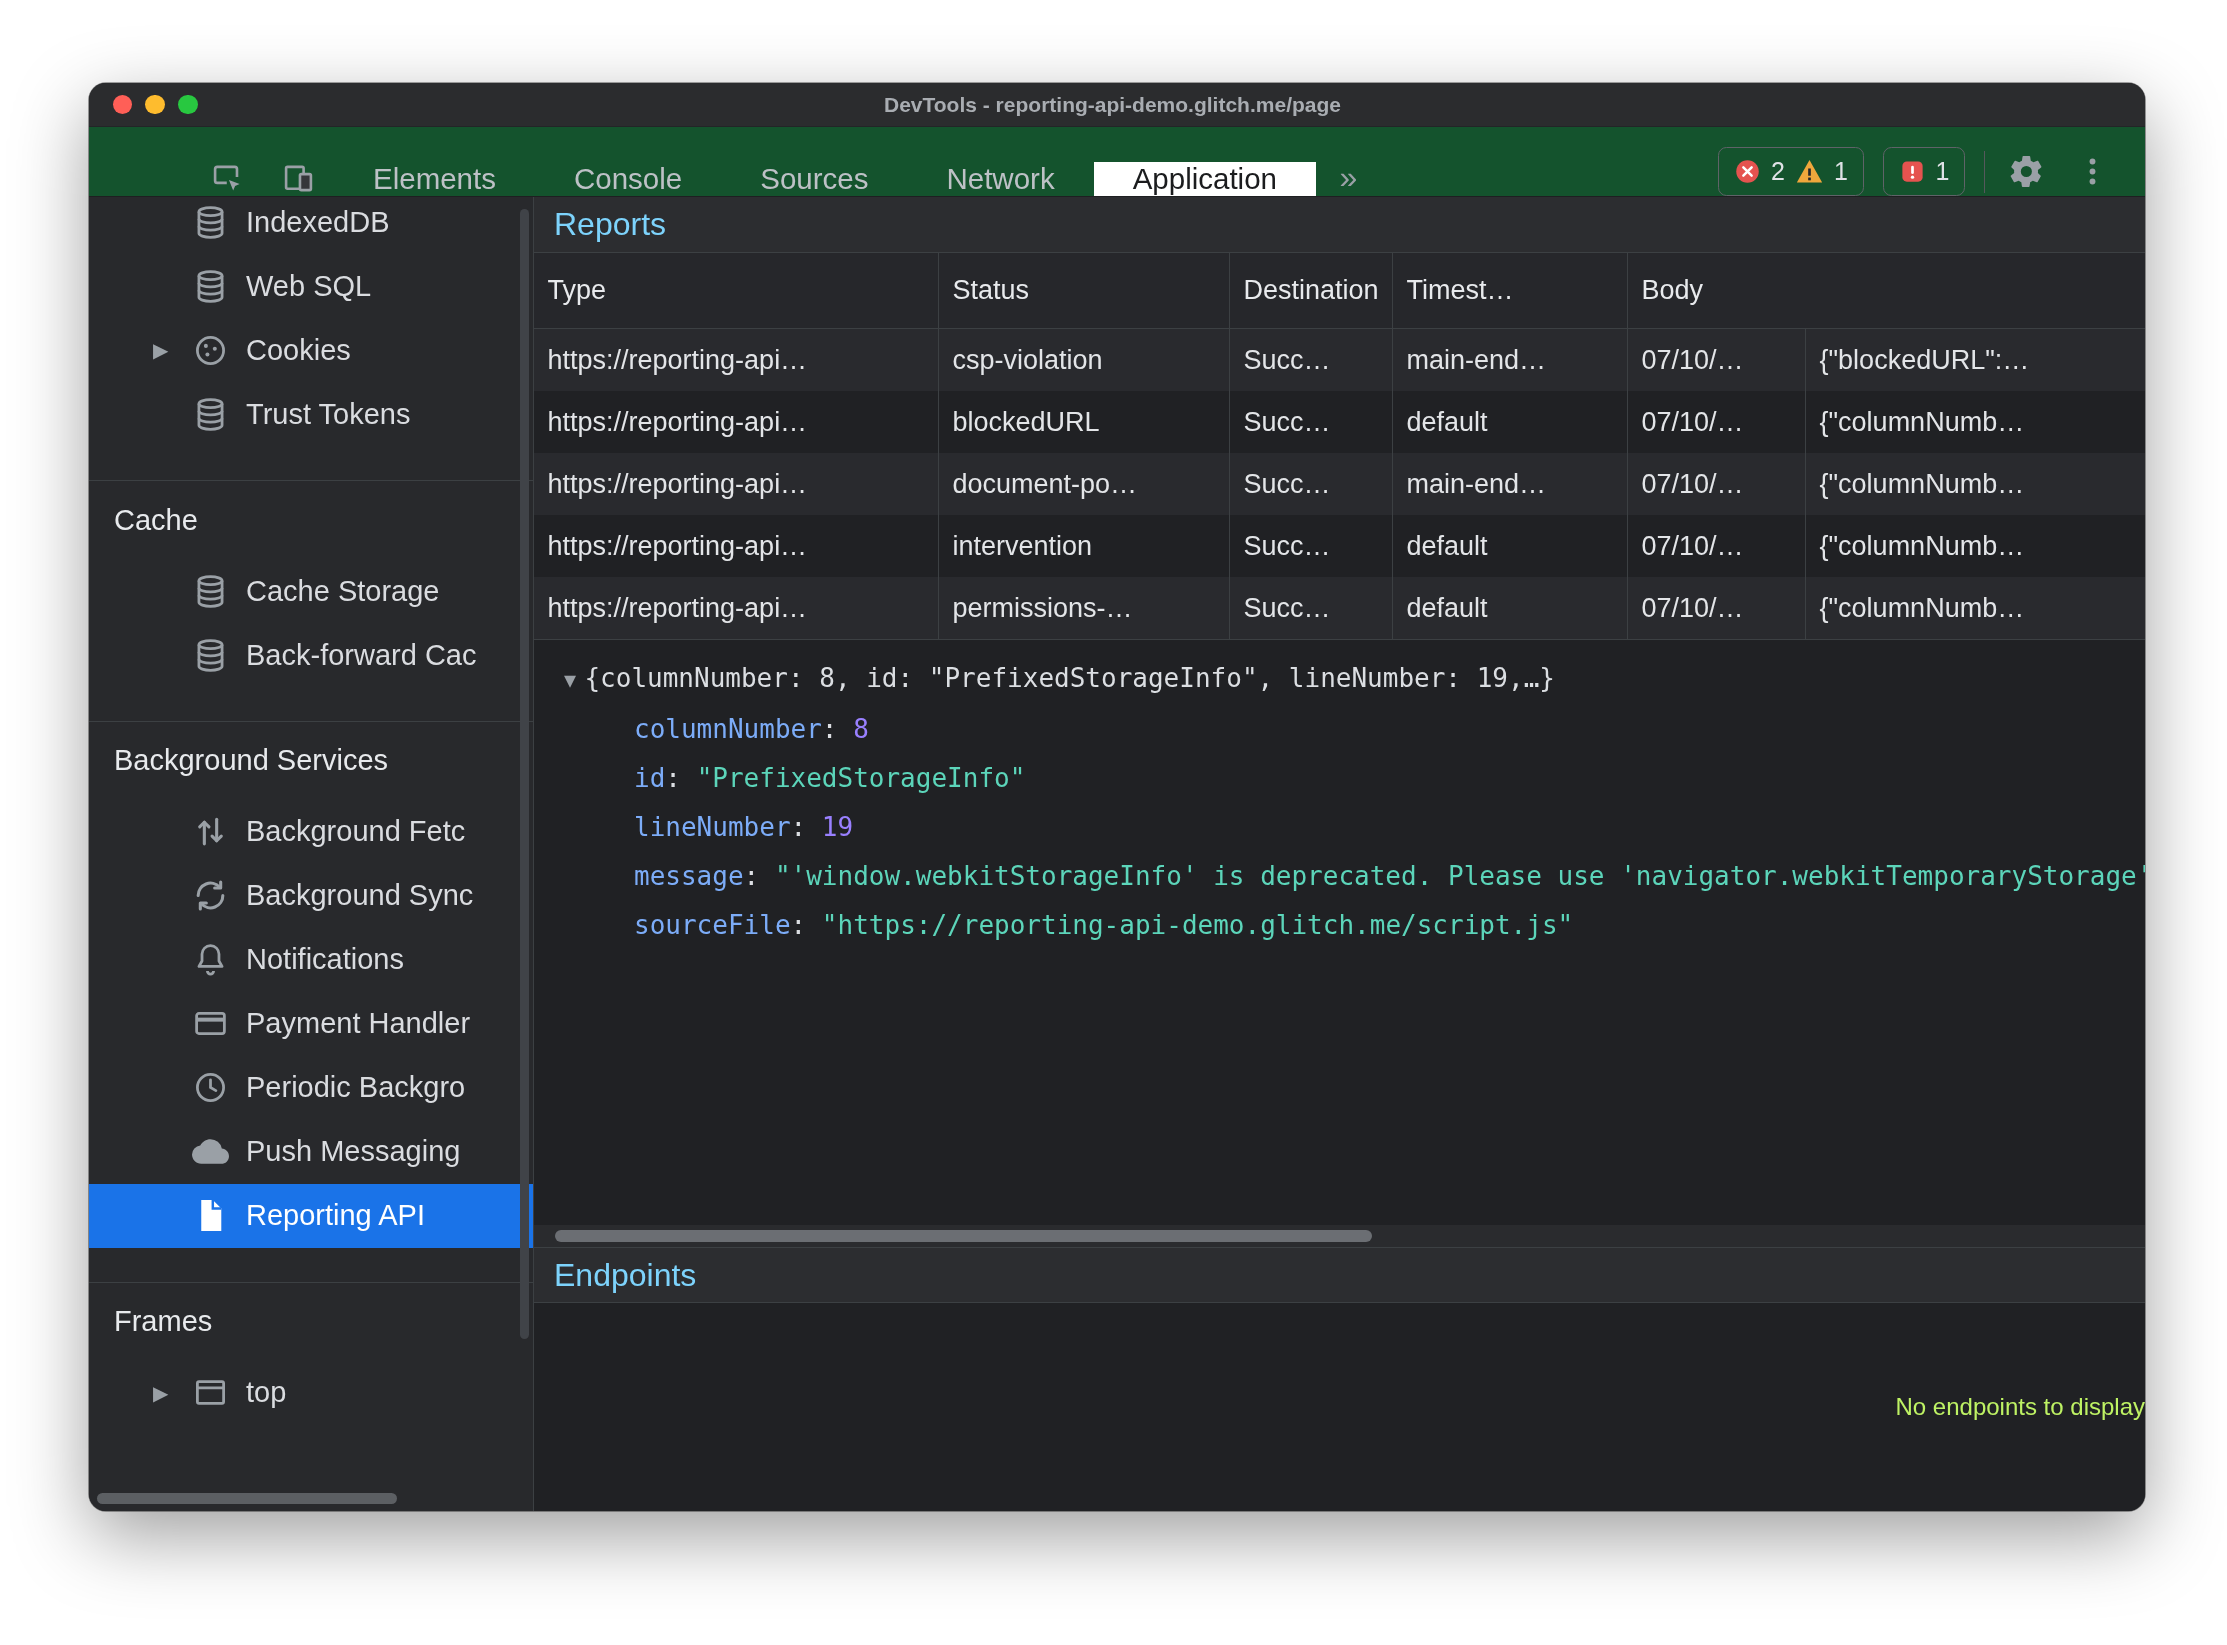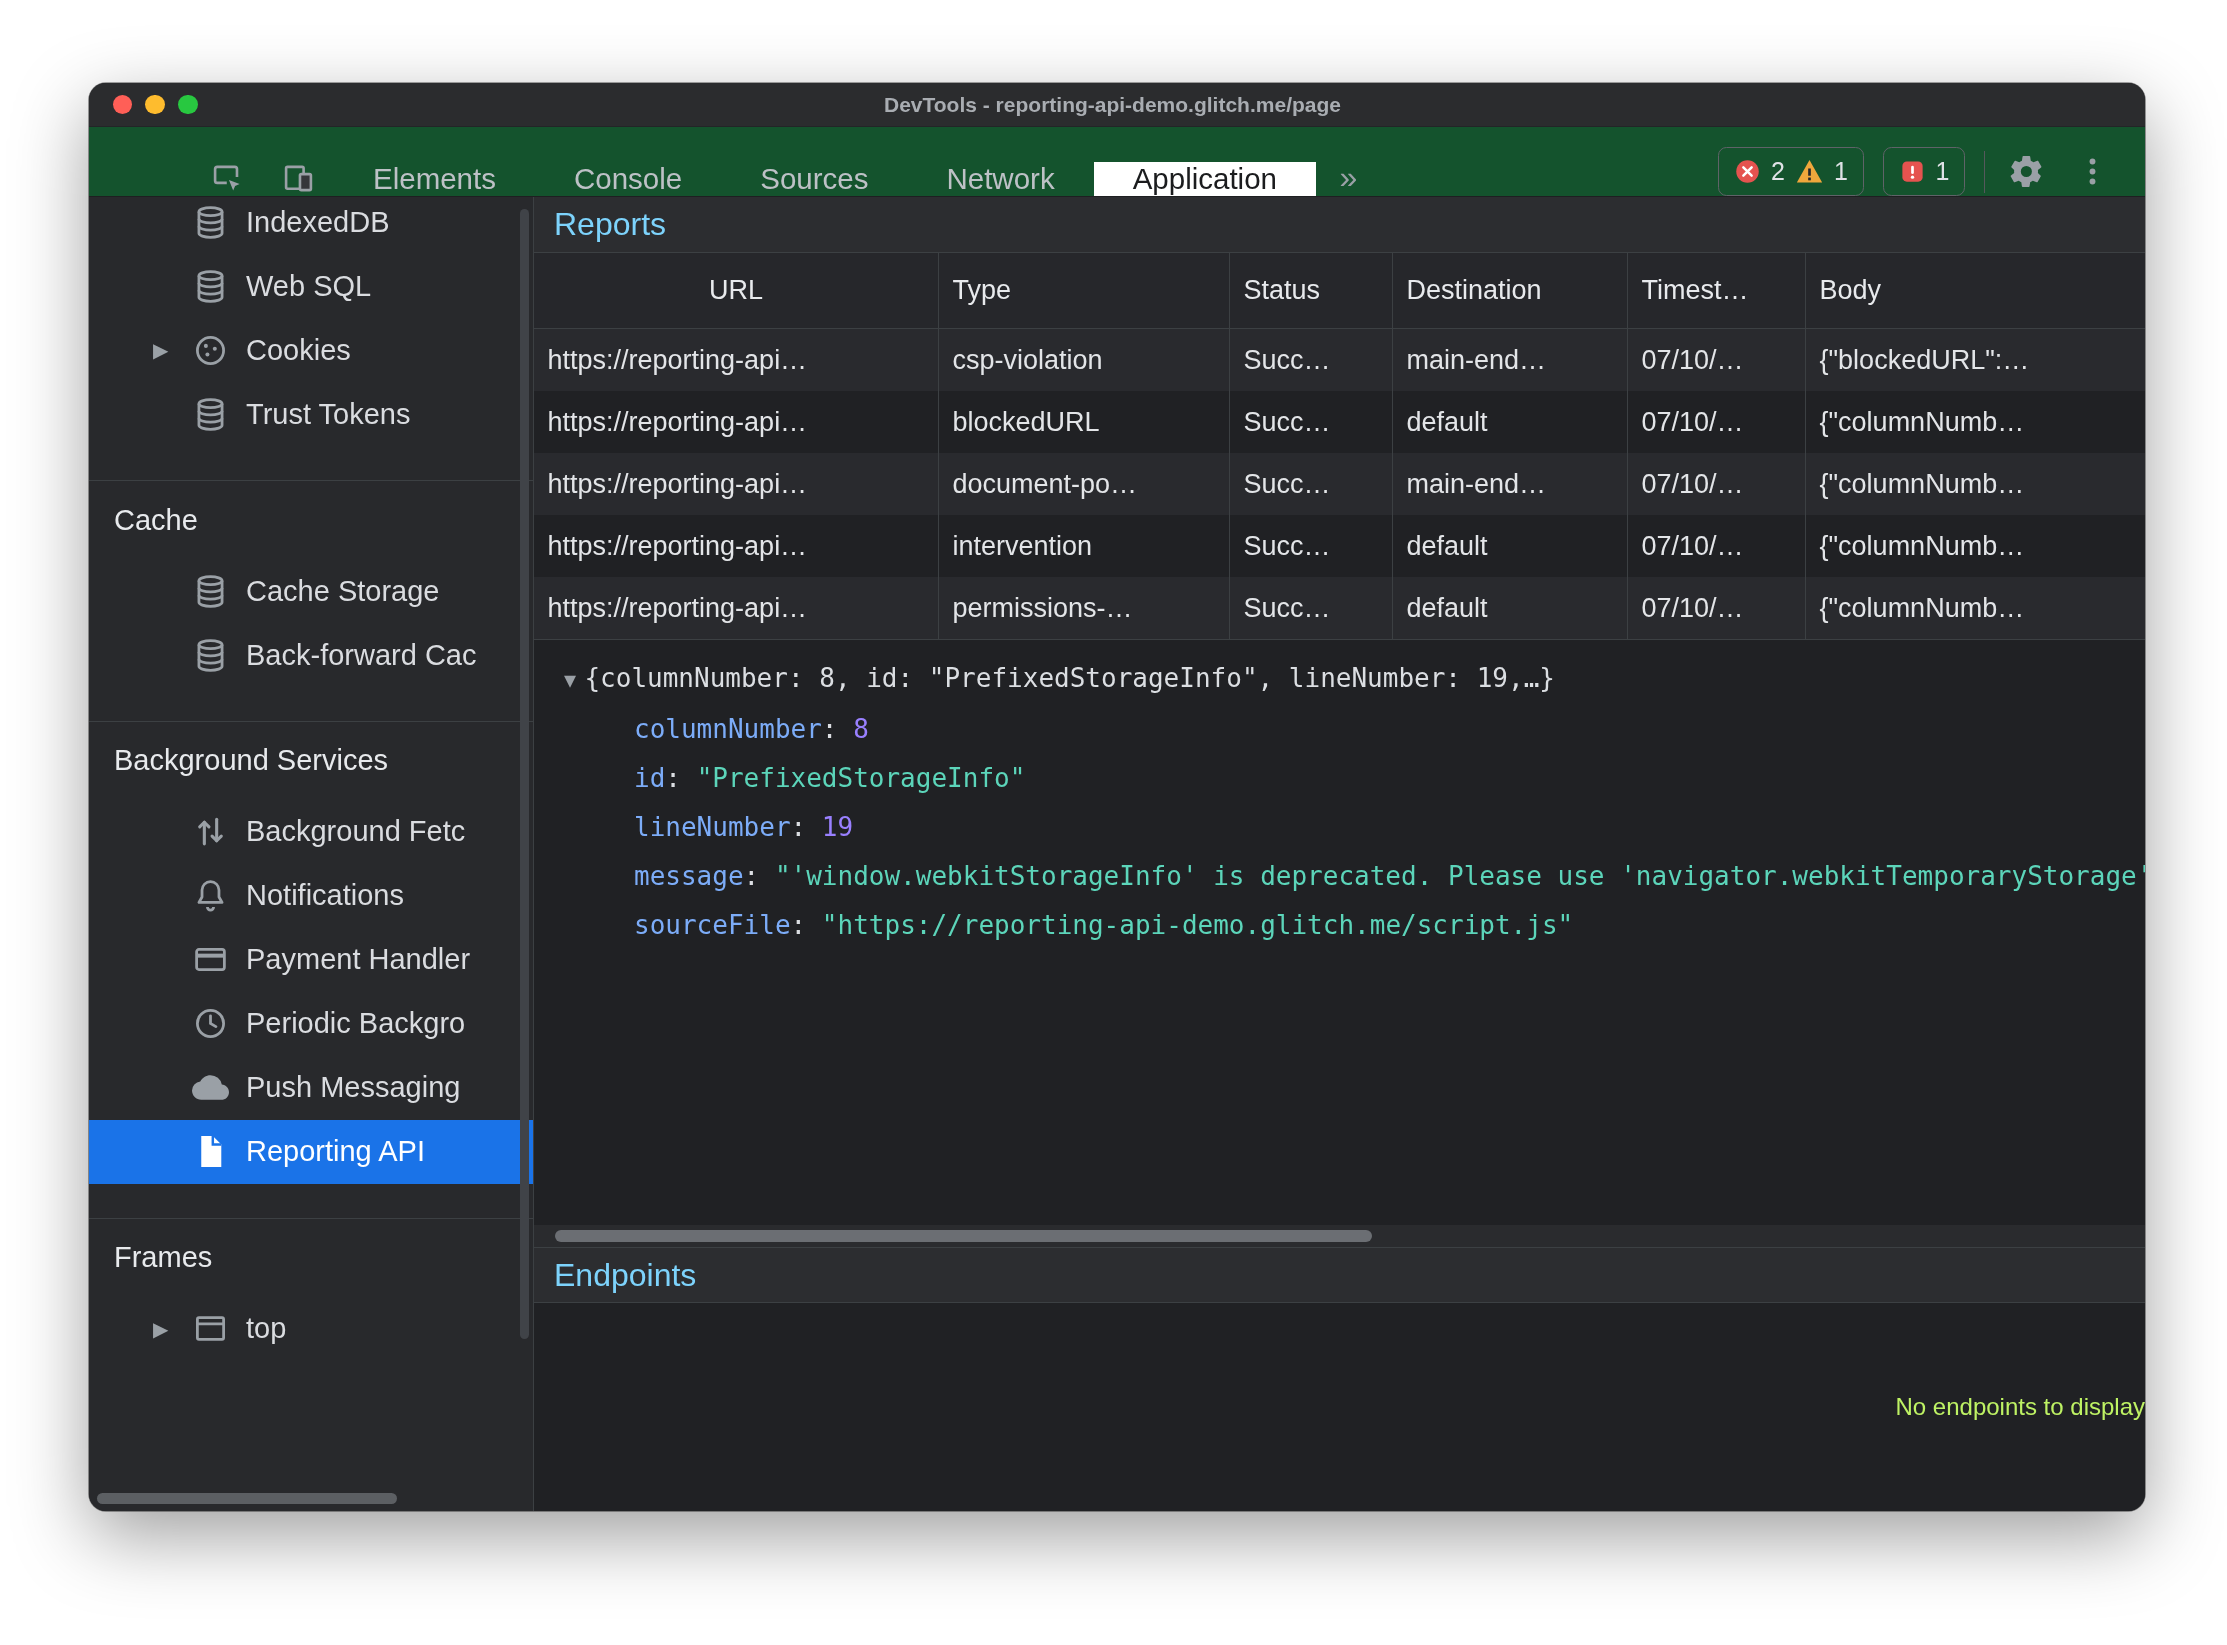--- a/index.html
+++ b/index.html
@@ -259,20 +259,32 @@
               <svg viewBox="0 0 24 24" fill="none" stroke="currentColor" stroke-width="2" stroke-linecap="round" stroke-linejoin="round">
                 <path d="M8 20V6"></path>
                 <path d="M5 9l3-3 3 3"></path>
                 <path d="M16 4v14"></path>
                 <path d="M13 15l3 3 3-3"></path>
               </svg>
             </span>
           <span>Background Fetc</span>
         </div>
 
+        <div class="srow">
+          <span class="twisty"></span>
+          <span class="sicon">
+              <svg viewBox="0 0 24 24" fill="none" stroke="currentColor" stroke-width="2" stroke-linecap="round" stroke-linejoin="round">
+                <path d="M20 12a8 8 0 0 1-13.9 5.4"></path>
+                <path d="M4 12a8 8 0 0 1 13.9-5.4"></path>
+                <path d="M18.6 3.2v3.9h-3.9"></path>
+                <path d="M5.4 20.8v-3.9h3.9"></path>
+              </svg>
+            </span>
+          <span>Background Sync</span>
+        </div>
 
         <div class="srow">
           <span class="twisty"></span>
           <span class="sicon">
               <svg viewBox="0 0 24 24" fill="none" stroke="currentColor" stroke-width="1.8" stroke-linejoin="round">
                 <path d="M12 3a5.5 5.5 0 0 0-5.5 5.5V13l-2 3.5h15L17.5 13V8.5A5.5 5.5 0 0 0 12 3z"></path>
                 <path d="M10 19.5a2 2 0 0 0 4 0"></path>
               </svg>
             </span>
           <span>Notifications</span>
@@ -341,21 +353,20 @@
     </div>
 
     <div class="content">
 
       <div class="panel-head">
         <span>Reports</span>
       </div>
 
       <div class="grid">
         <div class="grow ghdr">
-          <div class="gcell center">URL</div>
           <div class="gcell">Type</div>
           <div class="gcell">Status</div>
           <div class="gcell">Destination</div>
           <div class="gcell">Timest…</div>
           <div class="gcell">Body</div>
         </div>
 
         <div class="grow drow">
           <div class="gcell">https://reporting-api…</div>
           <div class="gcell">csp-violation</div>

